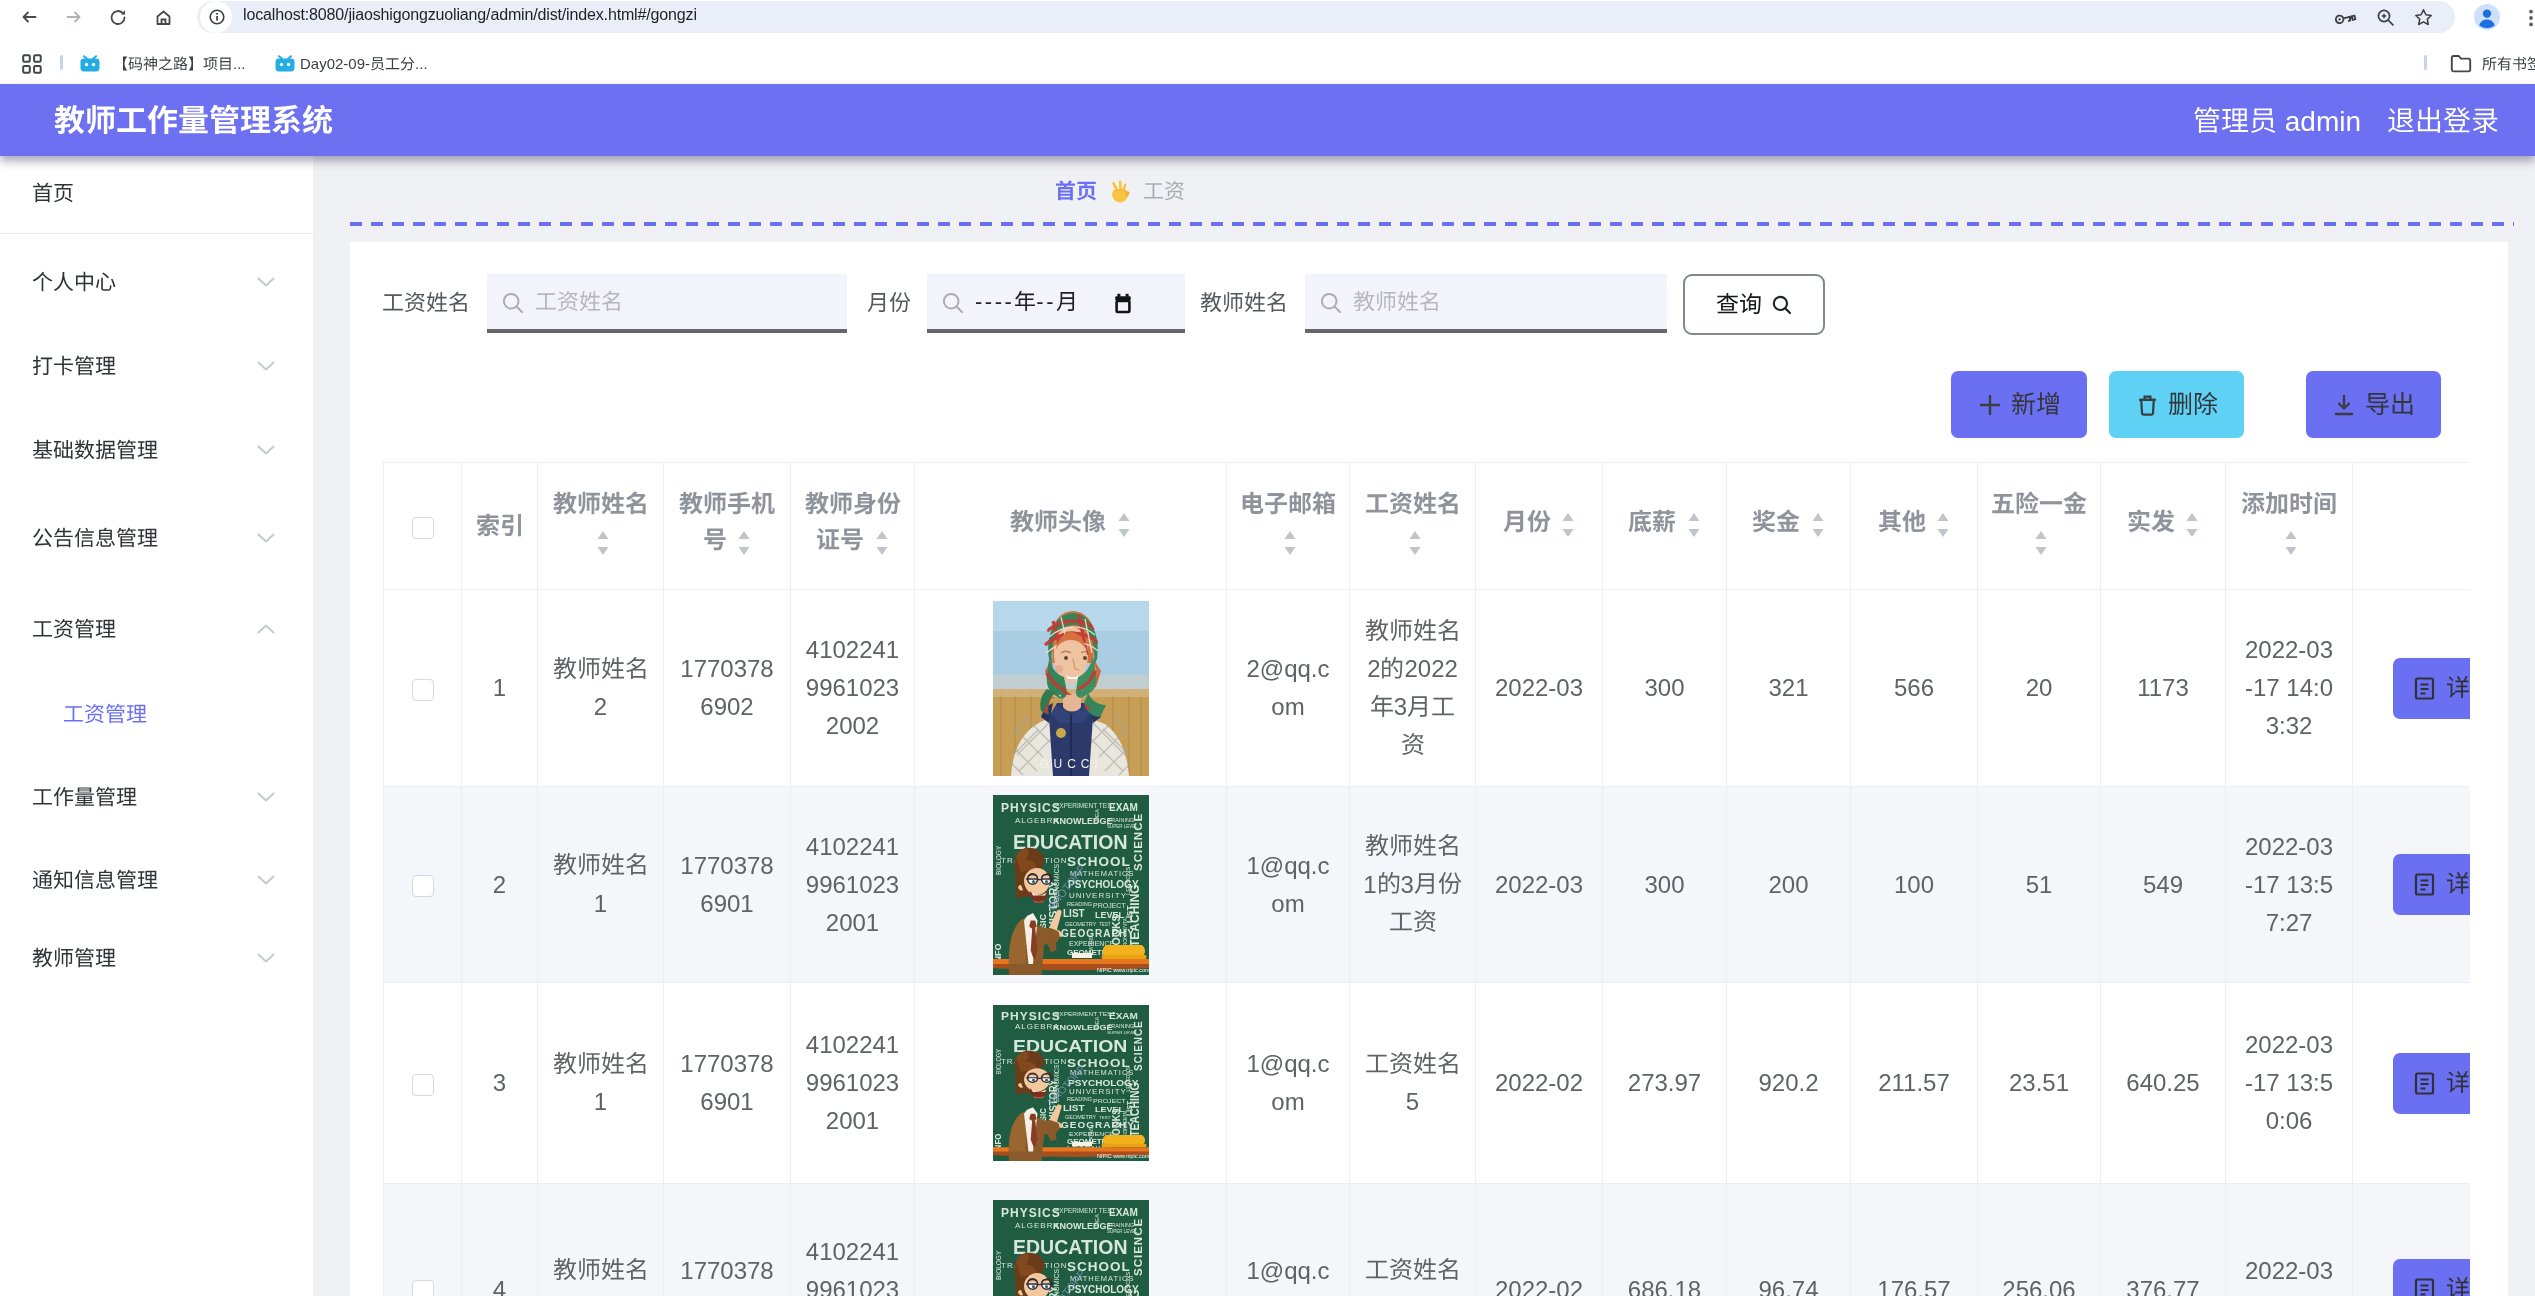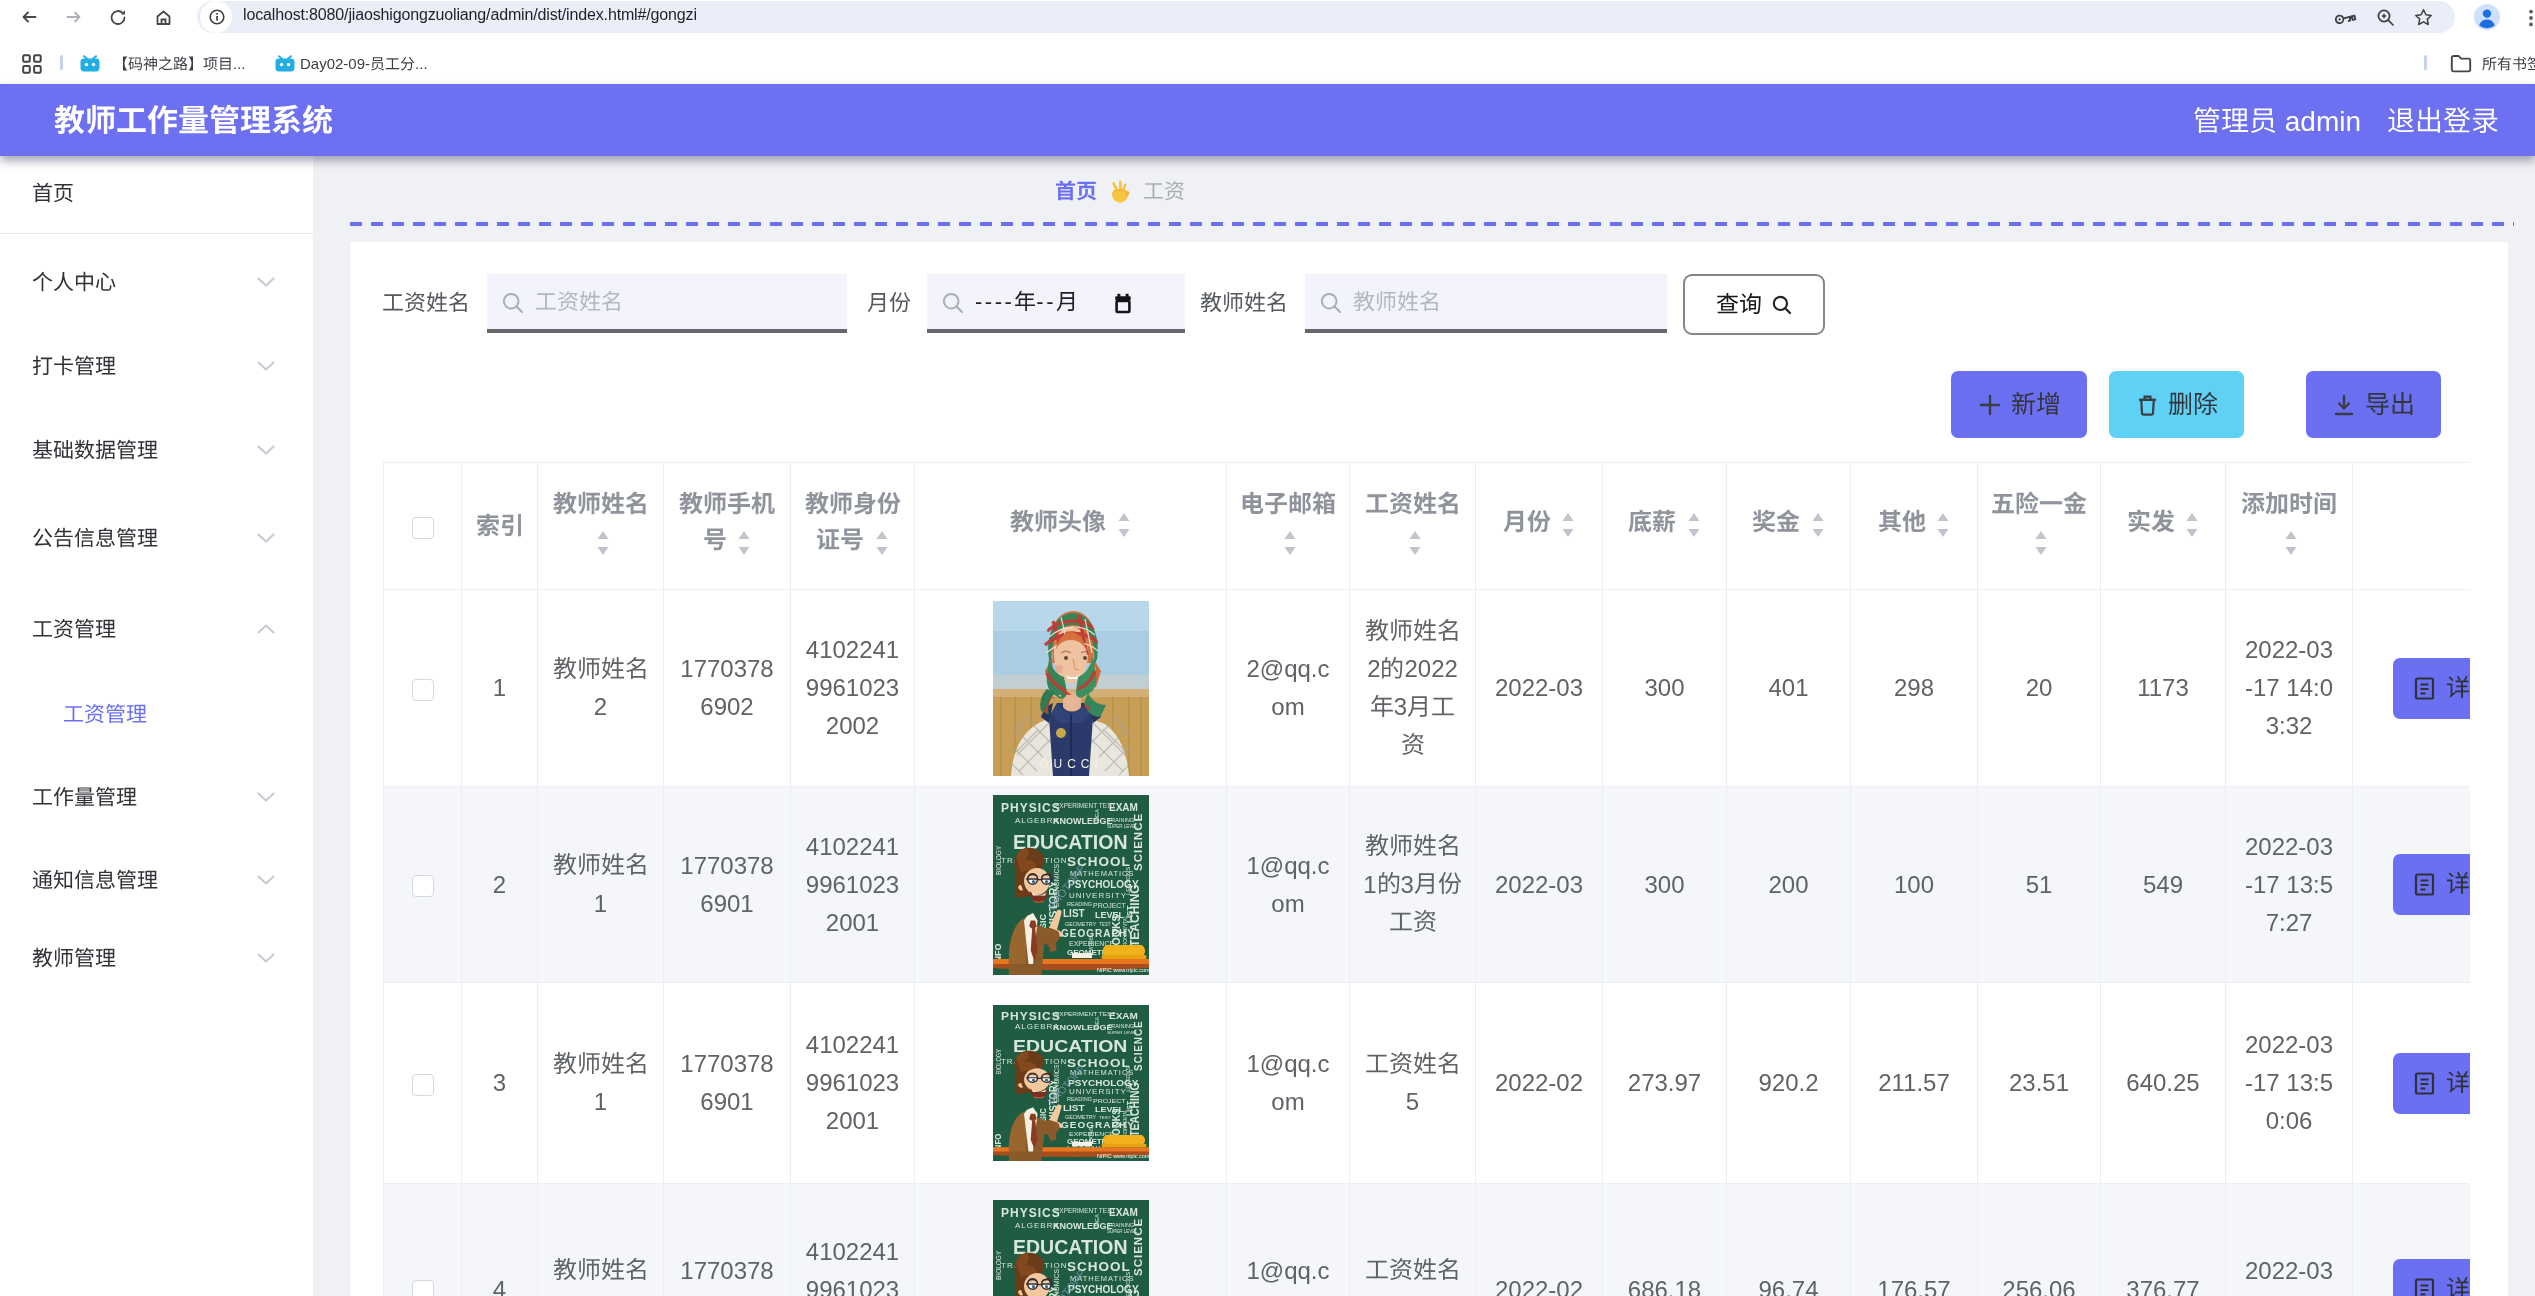--- a/index.html
+++ b/index.html
@@ -845,22 +845,22 @@
                   <use href="#r5e74"></use>
                 </svg>3<svg class="cj " viewBox="0 0 1000 1000">
                   <use href="#r6708"></use>
                 </svg><svg class="cj " viewBox="0 0 1000 1000">
                   <use href="#r5de5"></use>
                 </svg><br><svg class="cj " viewBox="0 0 1000 1000">
                   <use href="#r8d44"></use>
                 </svg></td>
               <td>2022-03</td>
               <td>300</td>
-              <td>401</td>
-              <td>298</td>
+              <td>321</td>
+              <td>566</td>
               <td>20</td>
               <td>1173</td>
               <td>2022-03<br>-17 14:0<br>3:32</td>
               <td><span class="dbtn">
                   <span class="ic">
                     <svg width="25" height="25" viewBox="0 0 25 25" style="">
                       <rect x="4" y="2.5" width="17" height="20" rx="1.5" stroke="#2e3135" stroke-width="2.2" fill="none"></rect>
                       <path d="M8.5 8.5h8M8.5 13h8M8.5 17.5h5" stroke="#2e3135" stroke-width="2"></path>
                     </svg>
                   </span>

